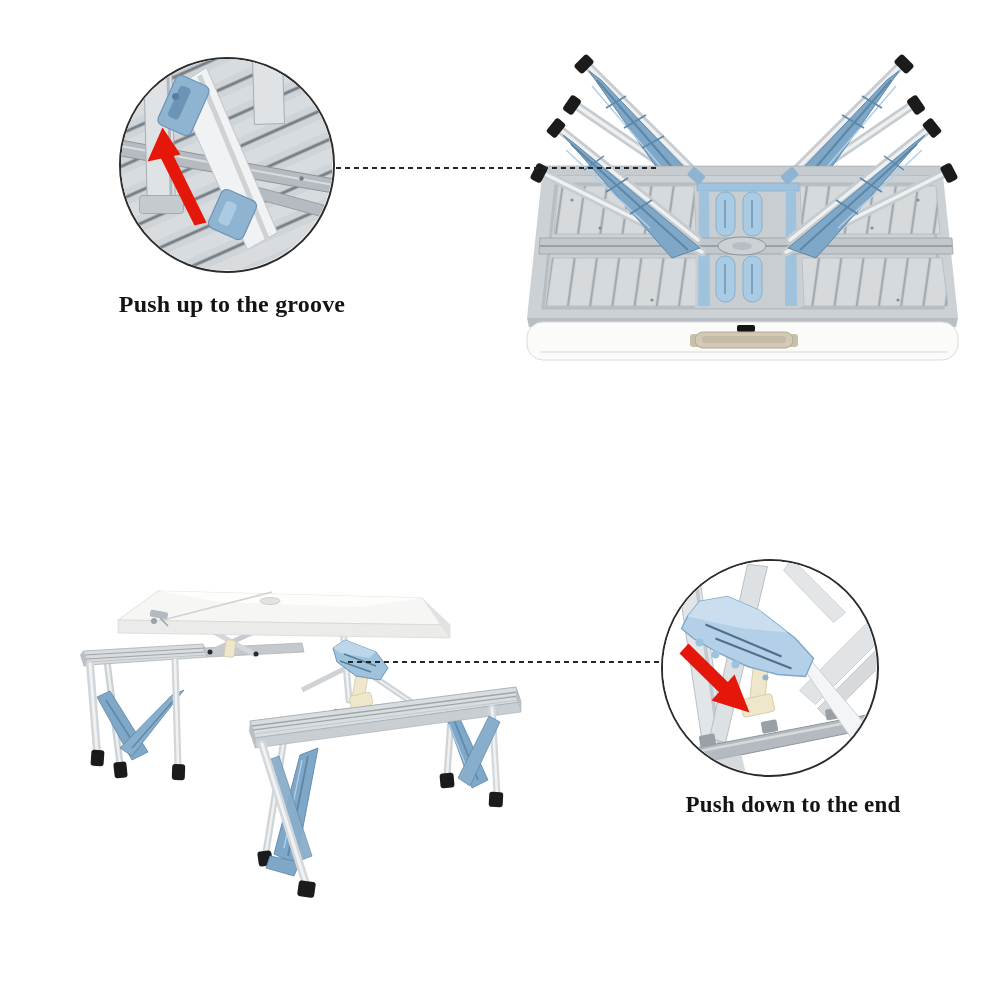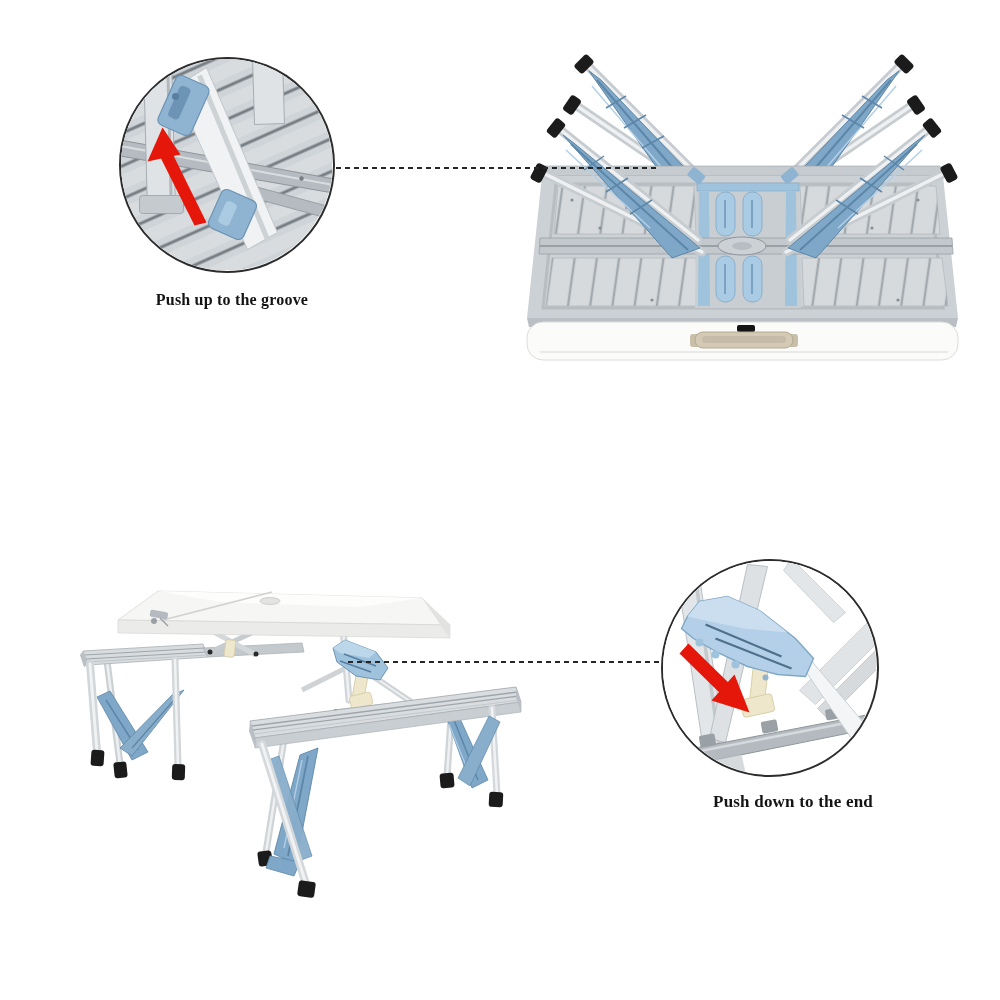--- a/index.html
+++ b/index.html
@@ -14,22 +14,22 @@
     --latch_cream:#efe7cb;
     --handle_tan:#d3c9b4;
     --text_color:#141414;
     --line_color:#262626;
   }
   html,body{margin:0;padding:0;background:#fff;}
   .stage{position:relative;width:1000px;height:1000px;background:#ffffff;overflow:hidden;
          font-family:"Liberation Serif","DejaVu Serif",serif;}
   .abs{position:absolute;}
   .caption{color:var(--text_color);font-weight:bold;text-align:center;letter-spacing:.2px;}
-  .cap1{left:118px;top:291px;width:228px;font-size:16px;}
-  .cap2{left:655px;top:792px;width:276px;font-size:17px;}
+  .cap1{left:118px;top:291px;width:228px;font-size:24px;}
+  .cap2{left:655px;top:792px;width:276px;font-size:23px;}
   .connector{height:2px;background:repeating-linear-gradient(90deg,var(--line_color) 0 5px,transparent 5px 9px);z-index:5;}
   .conn1{left:336px;top:167px;width:322px;}
   .conn2{left:348px;top:661px;width:314px;}
   .zoomcircle{border-radius:50%;box-sizing:border-box;border:2.5px solid #2c2c2c;overflow:hidden;background:#fff;z-index:4;}
   .zc1{left:119px;top:57px;width:216px;height:216px;}
   .zc2{left:661px;top:559px;width:218px;height:218px;}
   svg{display:block;}
 </style>
 </head>
 <body>

